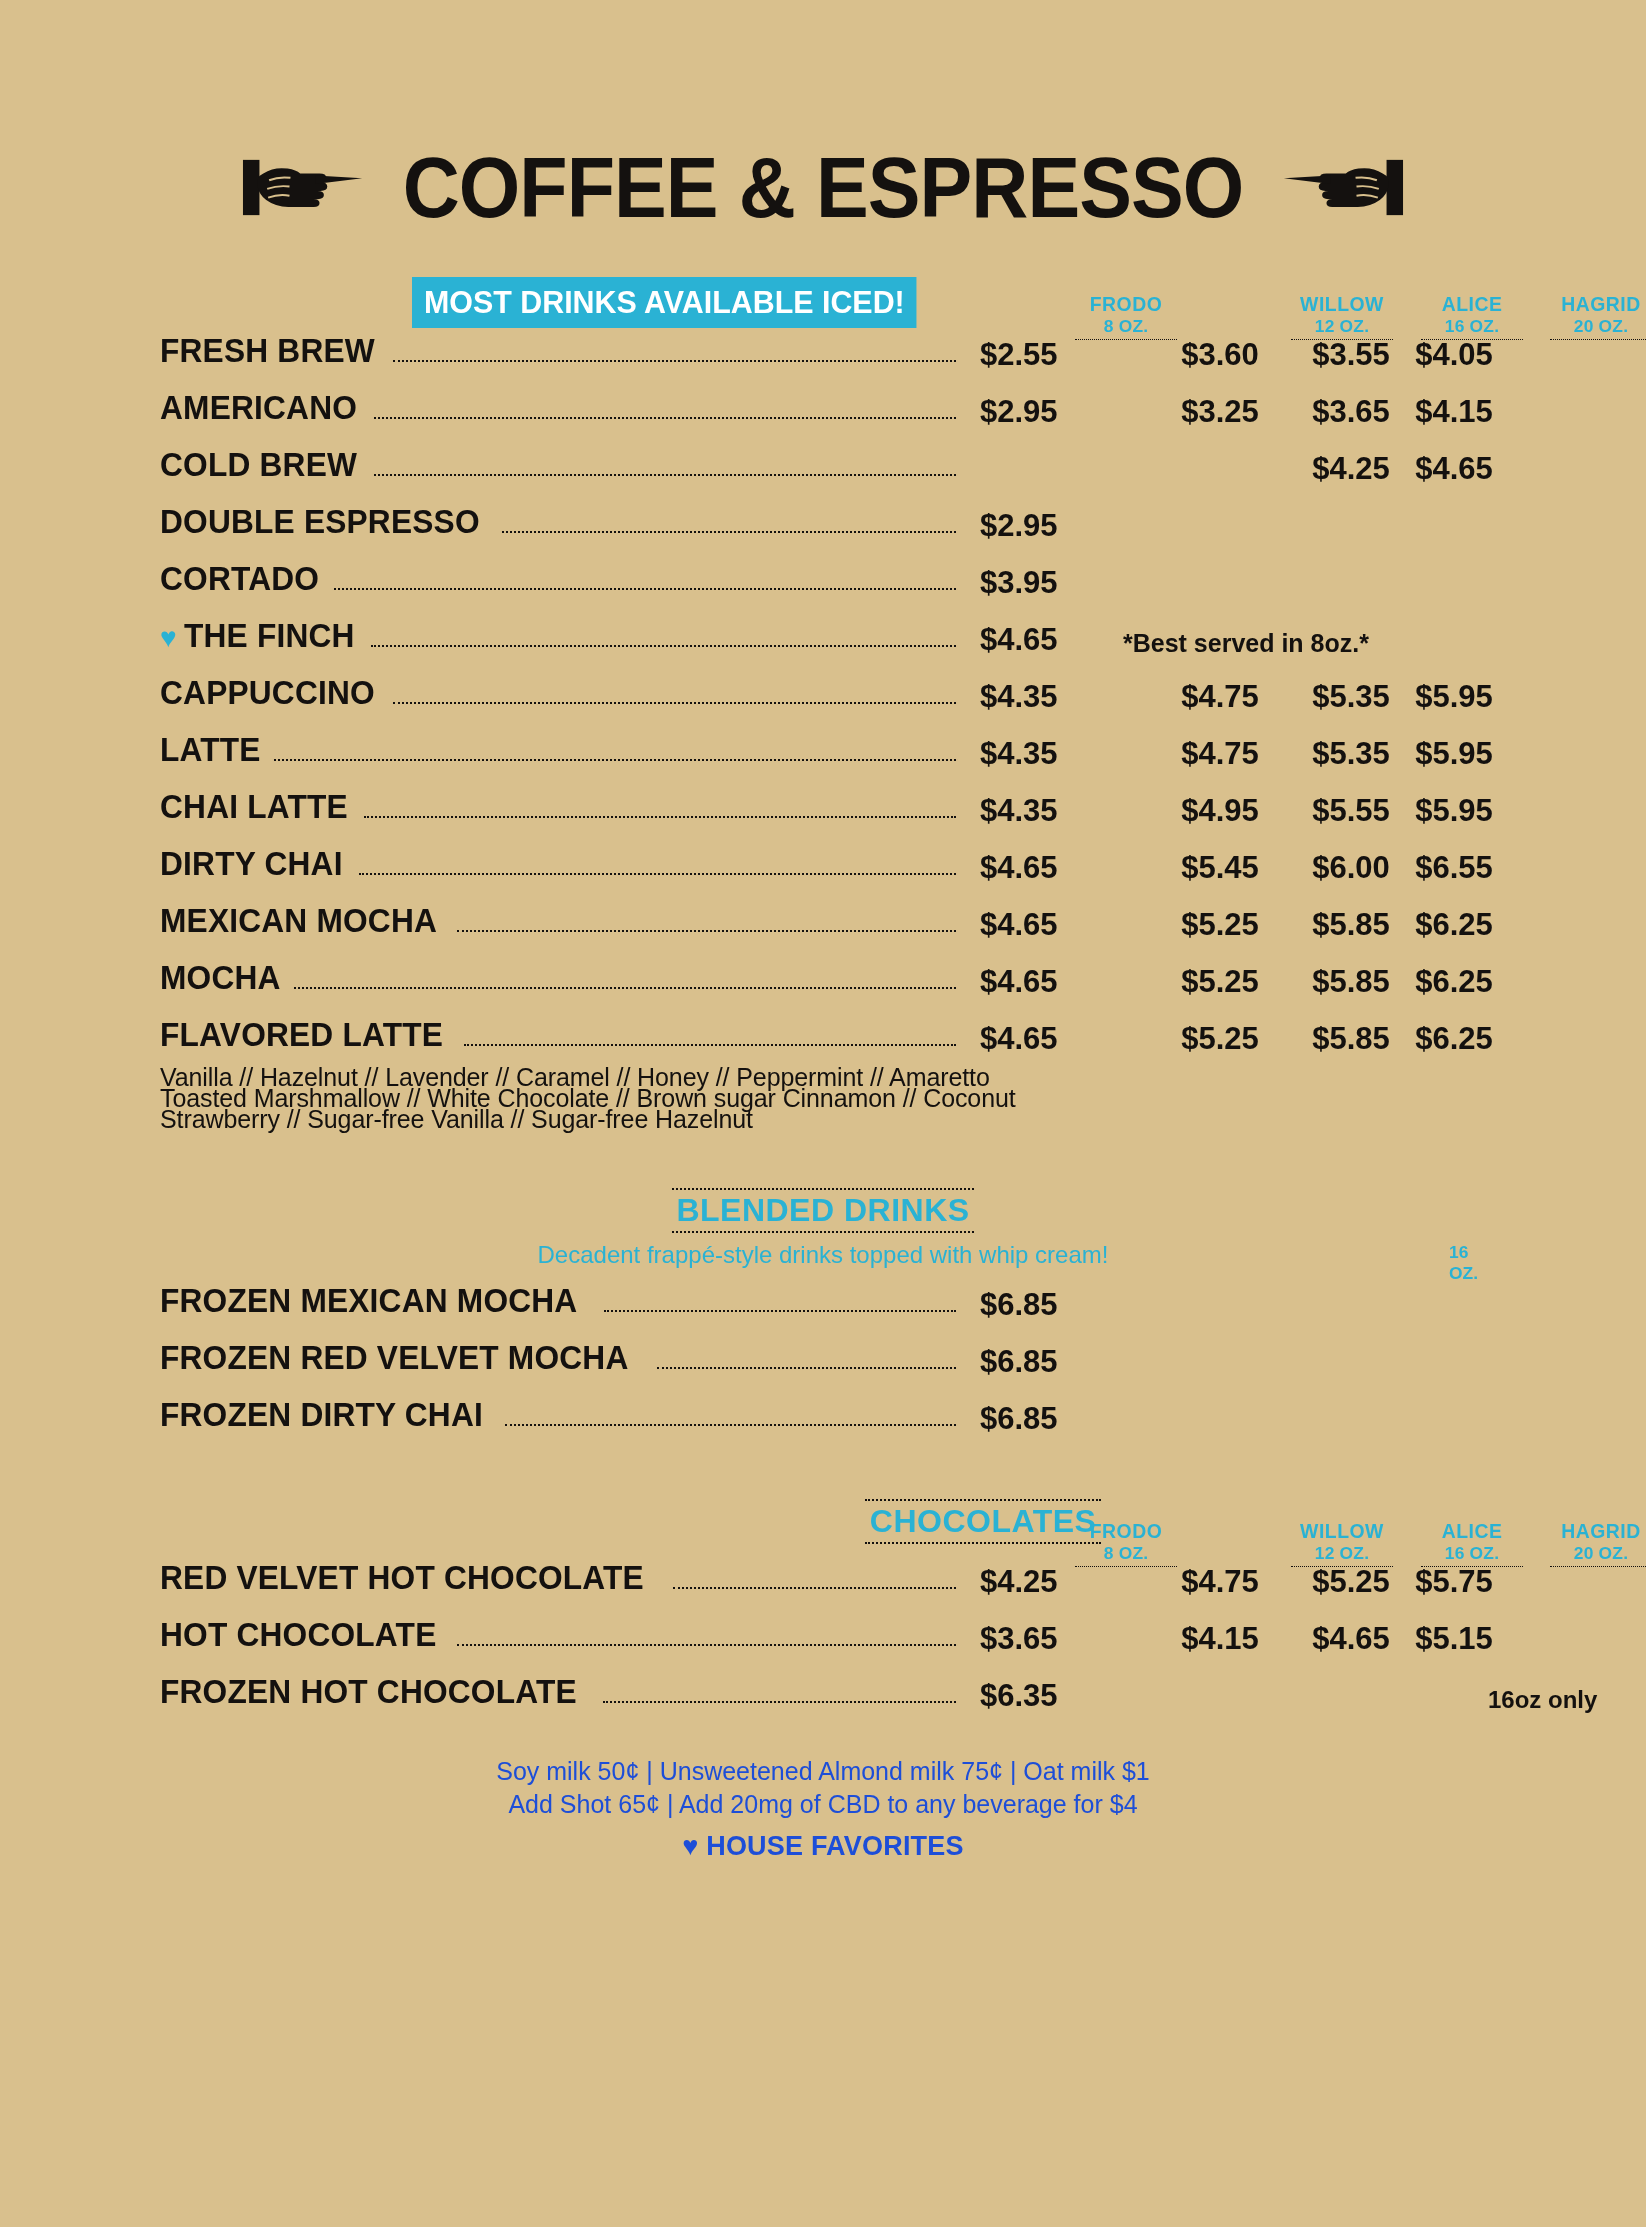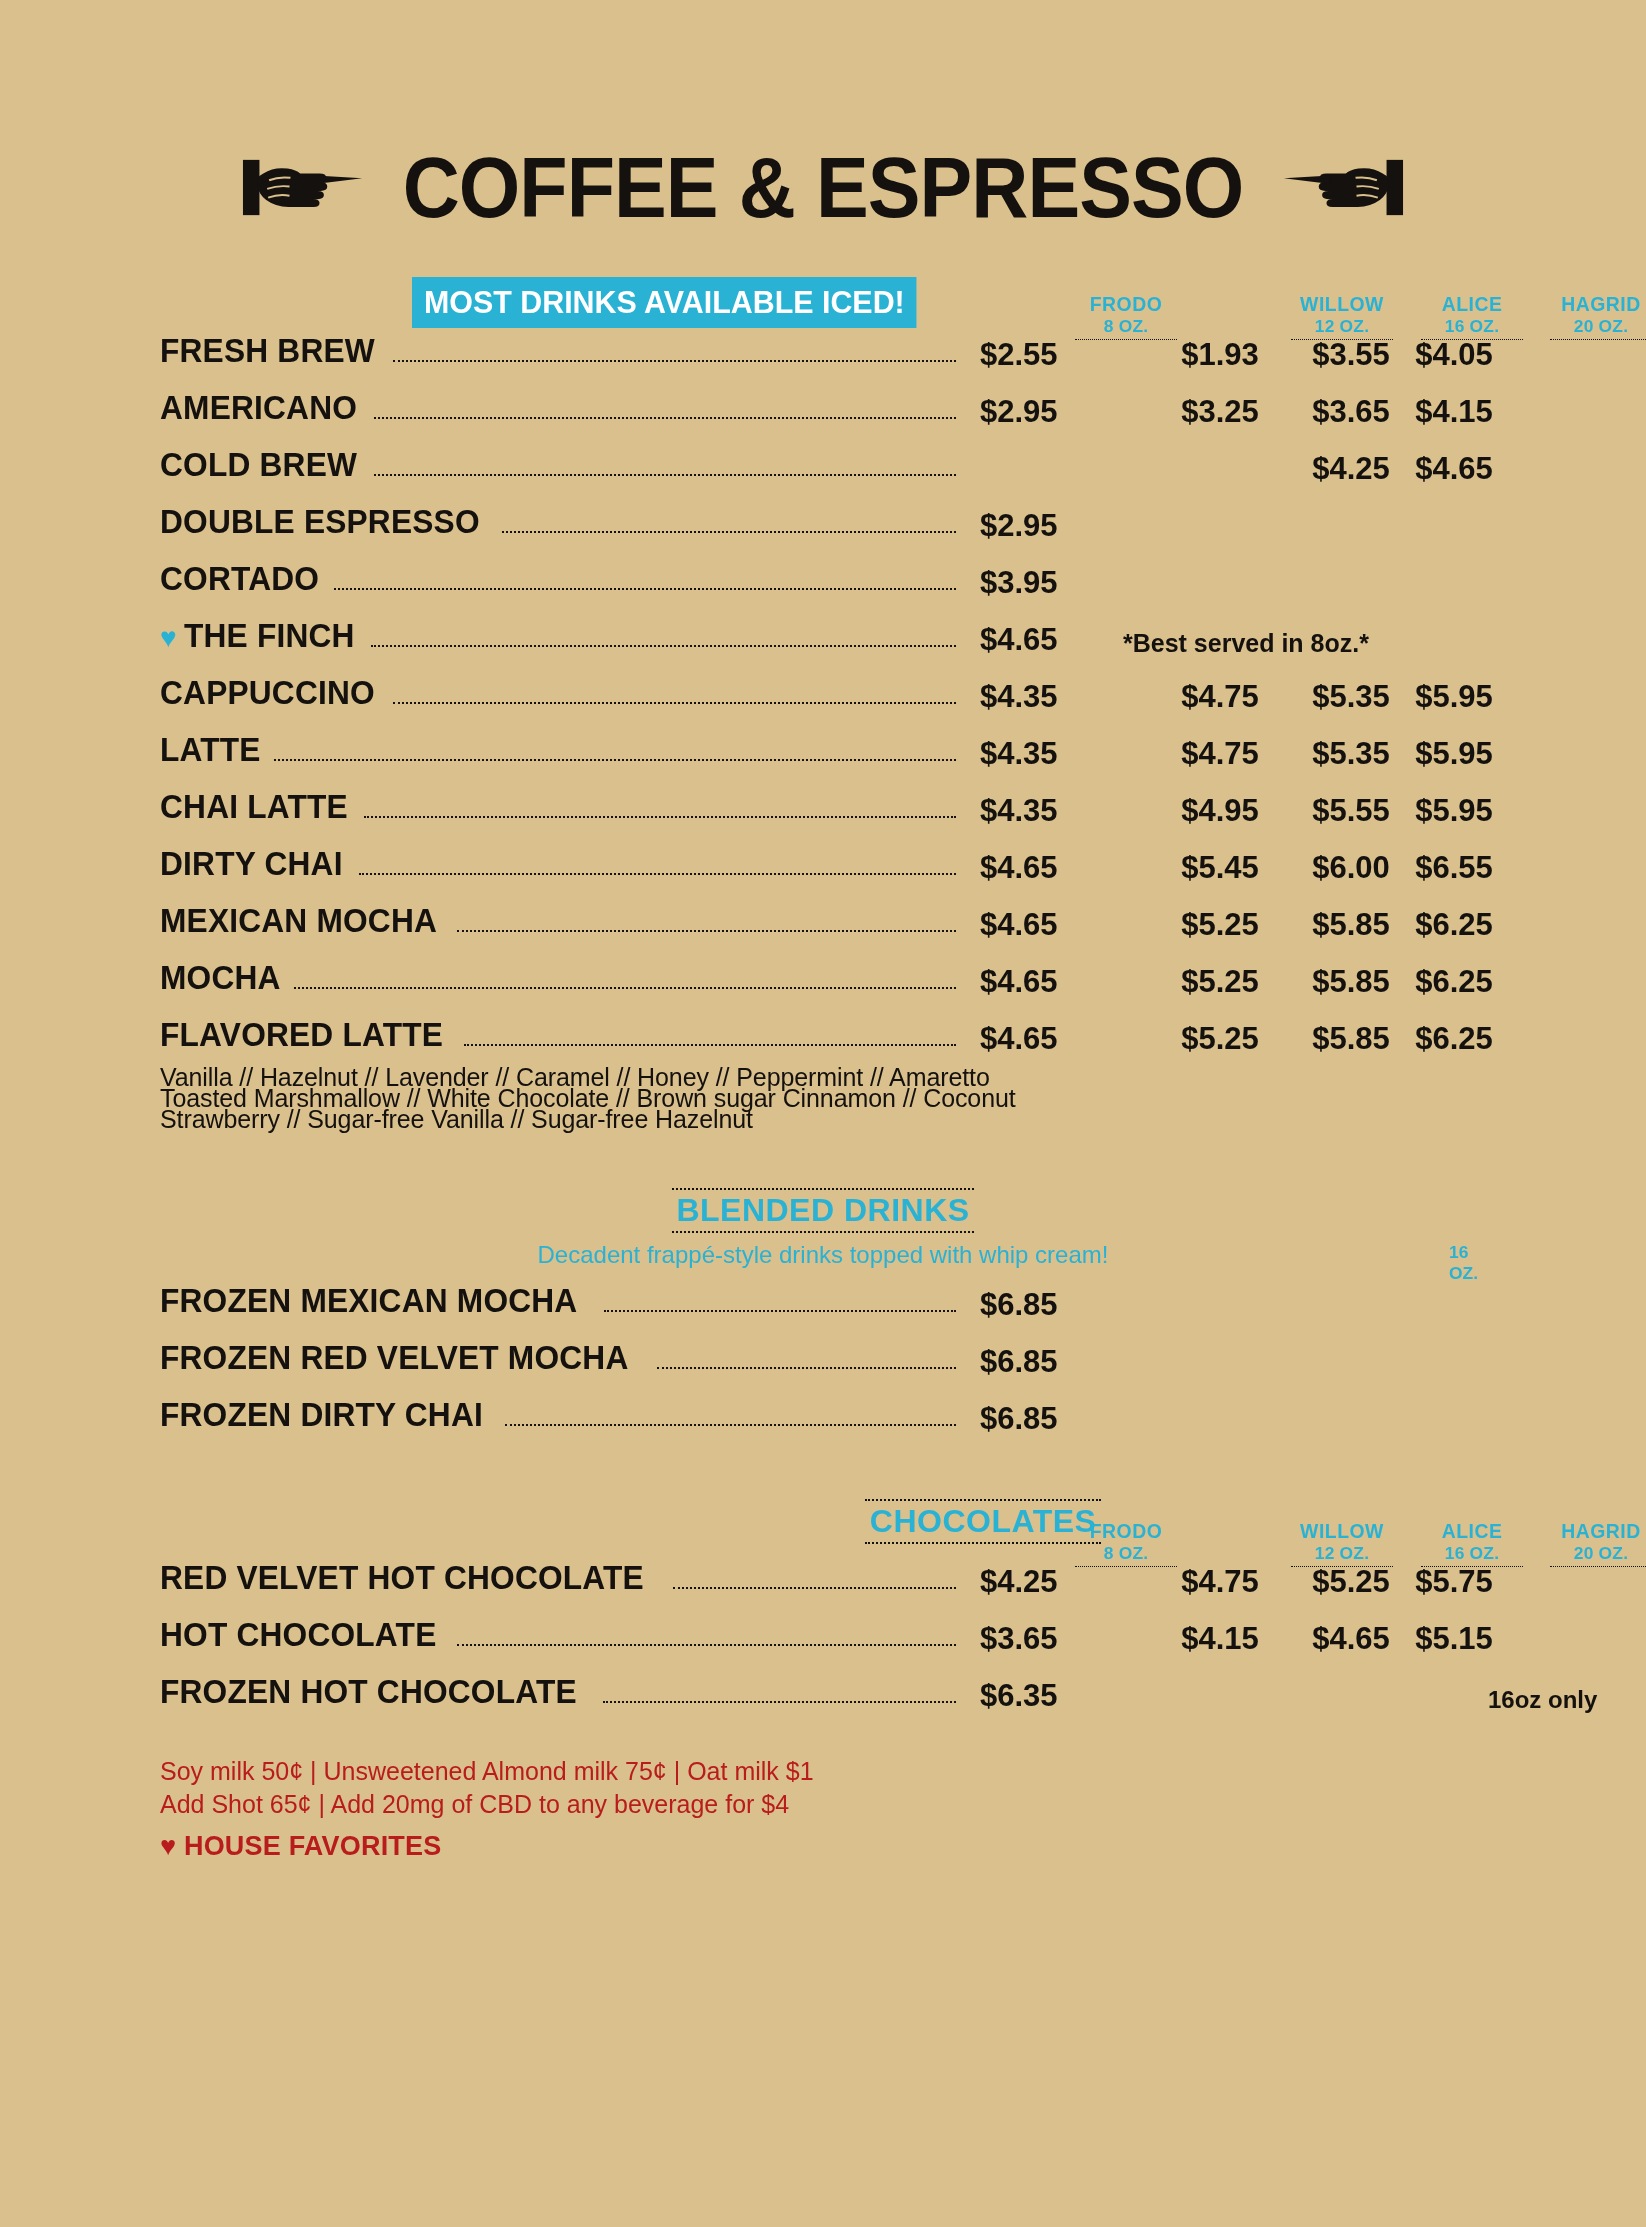--- a/index.html
+++ b/index.html
@@ -214,21 +214,22 @@
     font-size: 32px;
     letter-spacing: 0.5px;
     border-top: 2.4px dotted #14110f;
     border-bottom: 2.4px dotted #14110f;
     padding: 1.9px 4.8px 2.9px 4.8px;
   }
   .choc-sizes { position: relative; height: 58px; }
 
   
   .footer {
-    color: #b91c1c;
+    text-align: center;
+    color: #1d4ed8;
     font-size: 25px;
     line-height: 1.35;
     margin-top: 25px;
   }
   .footer .fav {
     font-family: "Liberation Sans Narrow", "Liberation Sans", sans-serif;
     font-weight: bold;
     font-size: 27px;
     letter-spacing: 0.2px;
     margin-top: 5.8px;
@@ -288,21 +289,21 @@
     </div>
   </div>
 
   <div class="menu">
 
     <div class="row">
       <div class="name">FRESH BREW</div>
       <div class="dots"></div>
       <div class="prices">
         <div class="price p1">$2.55</div>
-        <div class="price p2">$1.93</div>
+        <div class="price p2">$3.60</div>
         <div class="price p3">$3.55</div>
         <div class="price p4">$4.05</div>
       </div>
     </div>
 
     <div class="row">
       <div class="name">AMERICANO</div>
       <div class="dots"></div>
       <div class="prices">
         <div class="price p1">$2.95</div>

